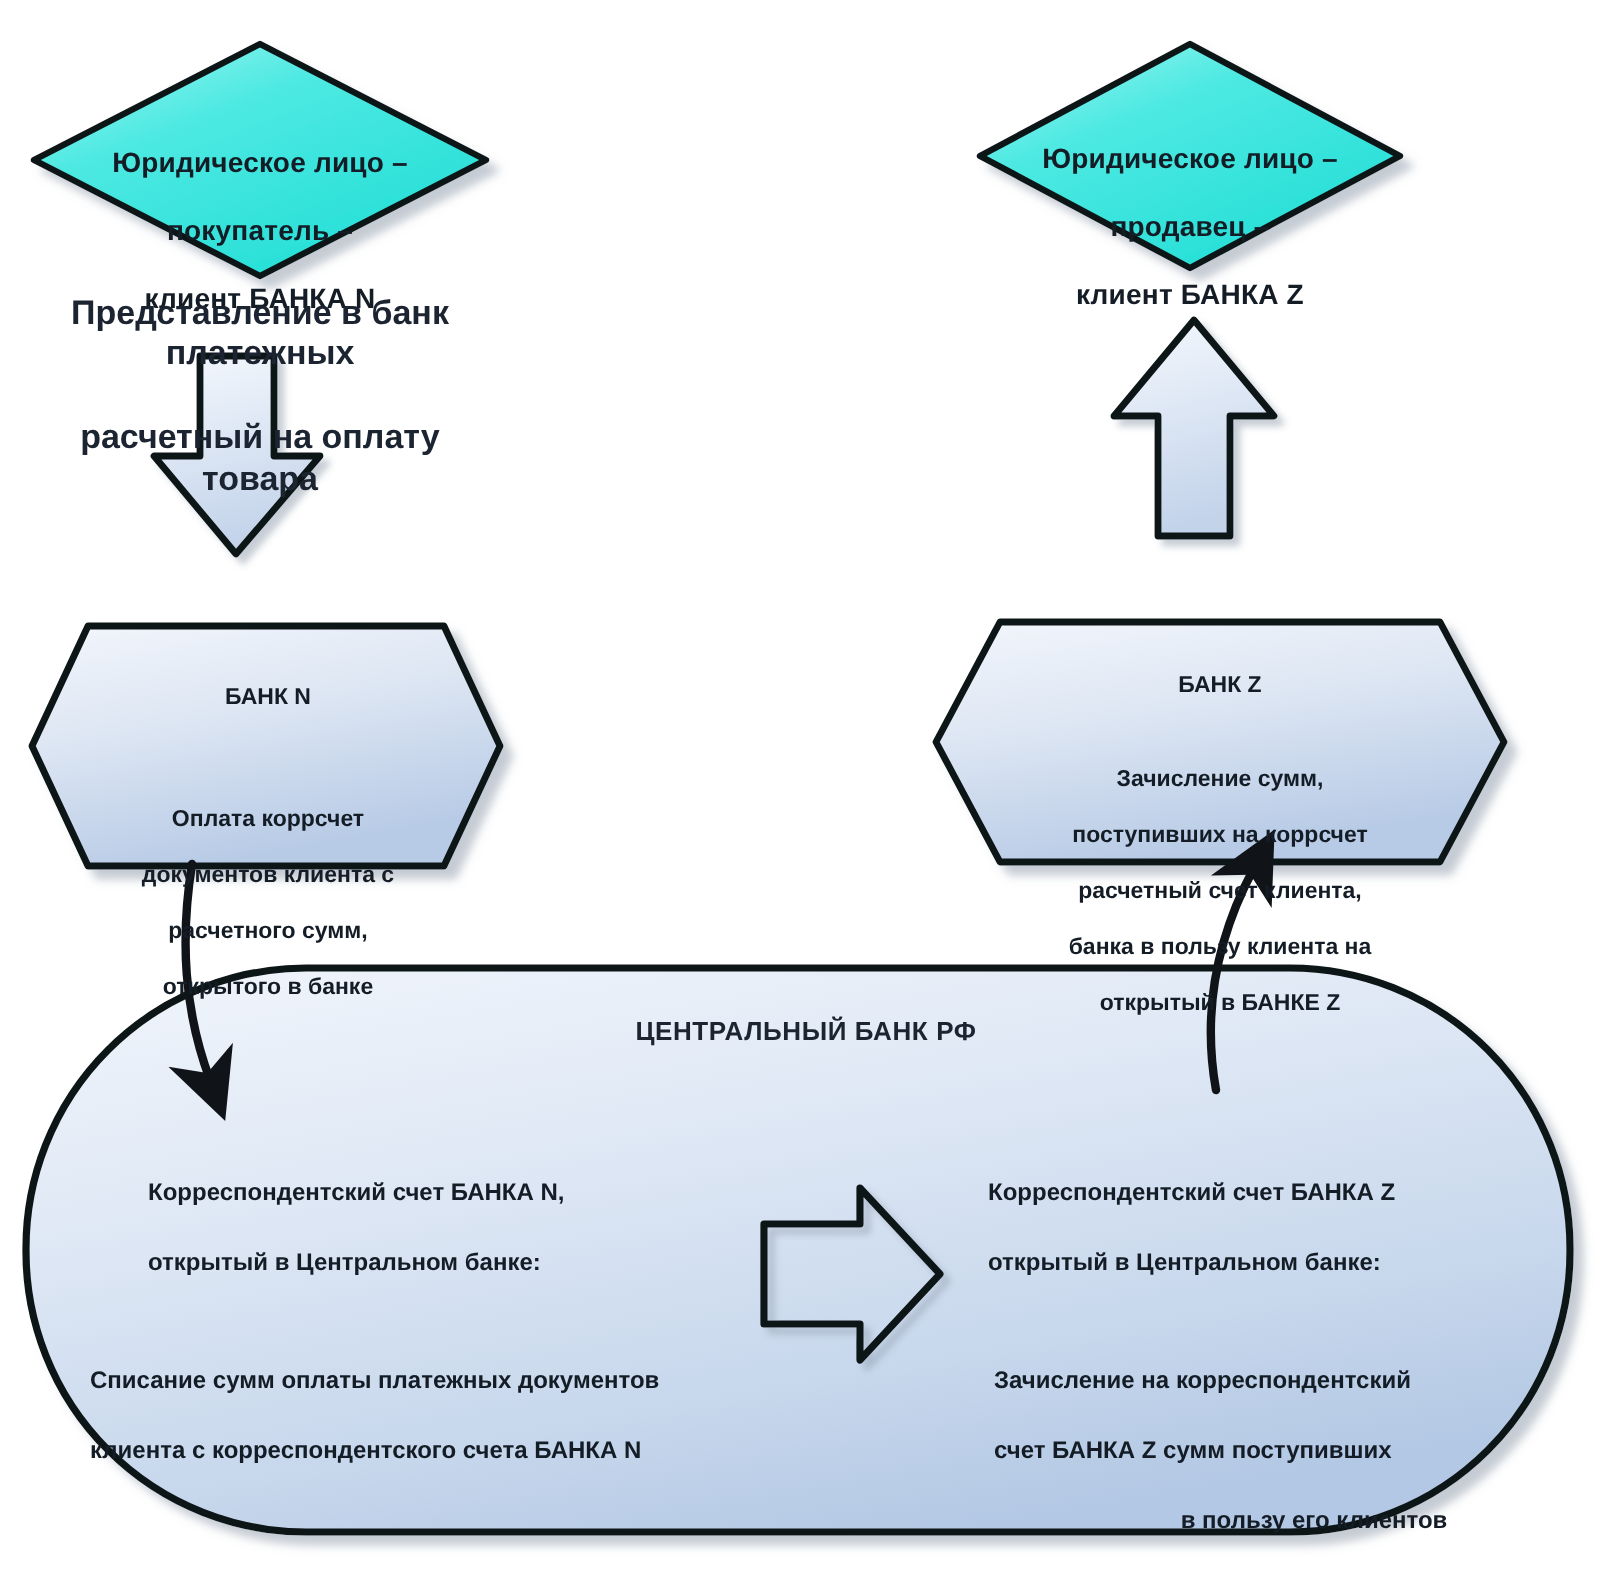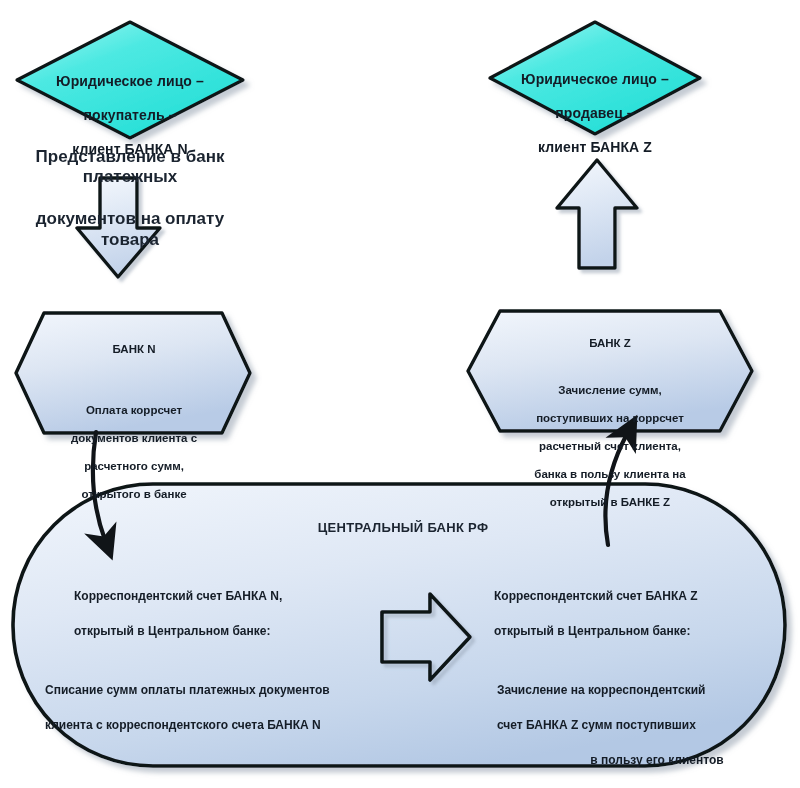--- a/index.html
+++ b/index.html
@@ -143,21 +143,21 @@
   </div>
 
   <div class="lbl party-label" style="left:498px; top:54px; width:194px;">
     <div>Юридическое лицо –</div>
     <div>продавец –</div>
     <div>клиент БАНКА Z</div>
   </div>
 
   <div class="lbl caption-label" style="left:12px; top:126px; width:236px;">
     <div>Представление в банк платежных</div>
-    <div>документов на оплату товара</div>
+    <div>расчетный на оплату товара</div>
   </div>
 
   <div class="lbl" style="left:34px; top:322px; width:200px;">
     <div class="bank-title">БАНК N</div>
     <div class="bank-body" style="margin-top:14px;">
       <div>Оплата коррсчет</div>
       <div>документов клиента с</div>
       <div>расчетного сумм,</div>
       <div>открытого в банке</div>
     </div>
@@ -167,21 +167,21 @@
     <div class="bank-title">БАНК Z</div>
     <div class="bank-body">
       <div>Зачисление сумм,</div>
       <div>поступивших на коррсчет</div>
       <div>расчетный счет клиента,</div>
       <div>банка в пользу клиента на</div>
       <div>открытый в БАНКЕ Z</div>
     </div>
   </div>
 
-  <div class="lbl cb-title" style="left:258px; top:520px; width:290px;">ЦЕНТРАЛЬНЫЙ БАНК РФ</div>
+  <div class="lbl cb-title" style="left:258px; top:508px; width:290px;">ЦЕНТРАЛЬНЫЙ БАНК РФ</div>
 
   <div class="lbl cb-text left" style="left:74px; top:571px; width:330px;">
     <div>Корреспондентский счет БАНКА N,</div>
     <div>открытый в Центральном банке:</div>
   </div>
 
   <div class="lbl cb-text right" style="left:494px; top:571px; width:330px;">
     <div>Корреспондентский счет БАНКА Z</div>
     <div>открытый в Центральном банке:</div>
   </div>

